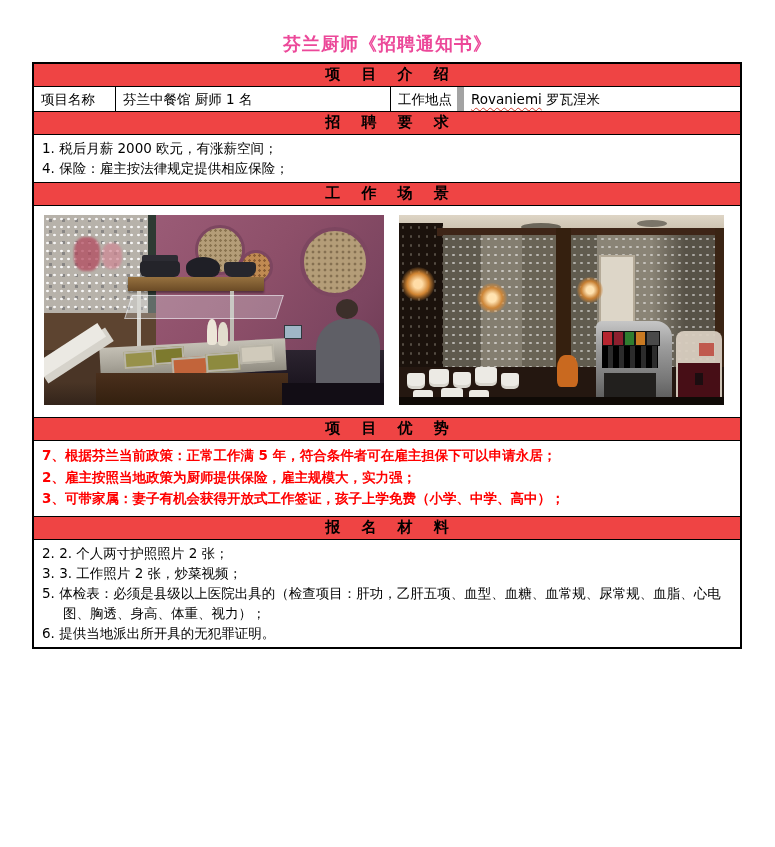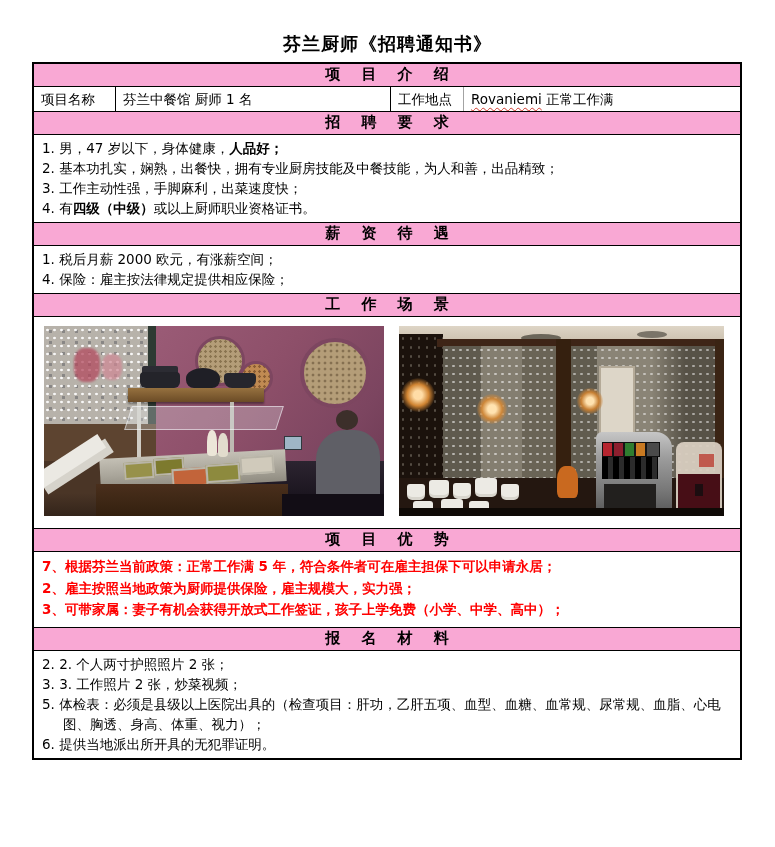--- a/index.html
+++ b/index.html
@@ -4,37 +4,37 @@
 <style>
   html,body{margin:0;padding:0;background:#fff;}
   body{
     width:775px;height:847px;position:relative;overflow:hidden;
     font-family:"DejaVu Sans","Liberation Sans",sans-serif;color:#000;
     -webkit-font-smoothing:none;
   }
   .doc-title{
     position:absolute;top:32px;left:0;width:775px;text-align:center;
     font-family:"DejaVu Serif","Liberation Serif",serif;
-    font-size:18px;font-weight:bold;color:#000000;letter-spacing:1px;
+    font-size:18px;font-weight:bold;color:#ec4899;letter-spacing:1px;
   }
   .doc-table{
     position:absolute;left:32px;top:62px;width:710px;
     border:2px solid #000;box-sizing:border-box;background:#fff;
   }
   .sec-header{
-    background:#f9a8d4;border-top:1px solid #000;border-bottom:1px solid #000;
+    background:#ef4444;border-top:1px solid #000;border-bottom:1px solid #000;
     text-align:center;font-weight:bold;font-size:15px;letter-spacing:8px;
     padding:2px 0 3px 8px;line-height:17px;
   }
   .sec-header.first{border-top:none;}
   .intro-row{display:flex;align-items:flex-start;font-size:13.5px;line-height:24px;height:24px;}
   .intro-row .cell{box-sizing:border-box;padding-left:7px;white-space:nowrap;overflow:hidden;}
   .c1{width:82px;border-right:1px solid #000;}
   .c2{width:275px;border-right:1px solid #000;}
-  .c3{width:73px;border-right:1px solid #a3a3a3;}
+  .c3{width:73px;border-right:7px solid #a3a3a3;}
   .c4{flex:1;}
   .squiggle{
     text-decoration:underline;text-decoration-style:wavy;
     text-decoration-color:#d23a2e;text-decoration-thickness:1px;text-underline-offset:3px;
   }
   .sec-body{padding:3px 8px 4px 8px;font-size:13.5px;line-height:20px;}
   .sec-body .item{white-space:normal;}
   .sec-body.materials .item{padding-left:21px;text-indent:-21px;}
   .sec-body.advantages{color:#FF0000;font-weight:bold;line-height:21.5px;padding:4px 8px 6px 8px;}
   
@@ -140,32 +140,25 @@
 
 <div class="doc-title">芬兰厨师《招聘通知书》</div>
 
 <div class="doc-table">
 
   <div class="sec-header first">项 目 介 绍</div>
   <div class="intro-row">
     <div class="cell c1">项目名称</div>
     <div class="cell c2">芬兰中餐馆 厨师 1 名</div>
     <div class="cell c3">工作地点</div>
-    <div class="cell c4"><span class="squiggle">Rovaniemi</span><span> 正常工作满</span></div>
+    <div class="cell c4"><span class="squiggle">Rovaniemi</span><span> 罗瓦涅米</span></div>
   </div>
 
   <div class="sec-header">招 聘 要 求</div>
-  <div class="sec-body">
-    <div class="item"><span>1. 男，47 岁以下，身体健康，</span><b>人品好；</b></div>
-    <div class="item">2. 基本功扎实，娴熟，出餐快，拥有专业厨房技能及中餐技能，为人和善，出品精致；</div>
-    <div class="item">3. 工作主动性强，手脚麻利，出菜速度快；</div>
-    <div class="item"><span>4. 有</span><b>四级（中级）</b><span>或以上厨师职业资格证书。</span></div>
-  </div>
-
-  <div class="sec-header">薪 资 待 遇</div>
+
   <div class="sec-body">
     <div class="item">1. 税后月薪 2000 欧元，有涨薪空间；</div>
     <div class="item">4. 保险：雇主按法律规定提供相应保险；</div>
   </div>
 
   <div class="sec-header">工 作 场 景</div>
   <div class="photos">
 
     <div class="photo ph1">
       <div class="p1-ceiling"></div>

